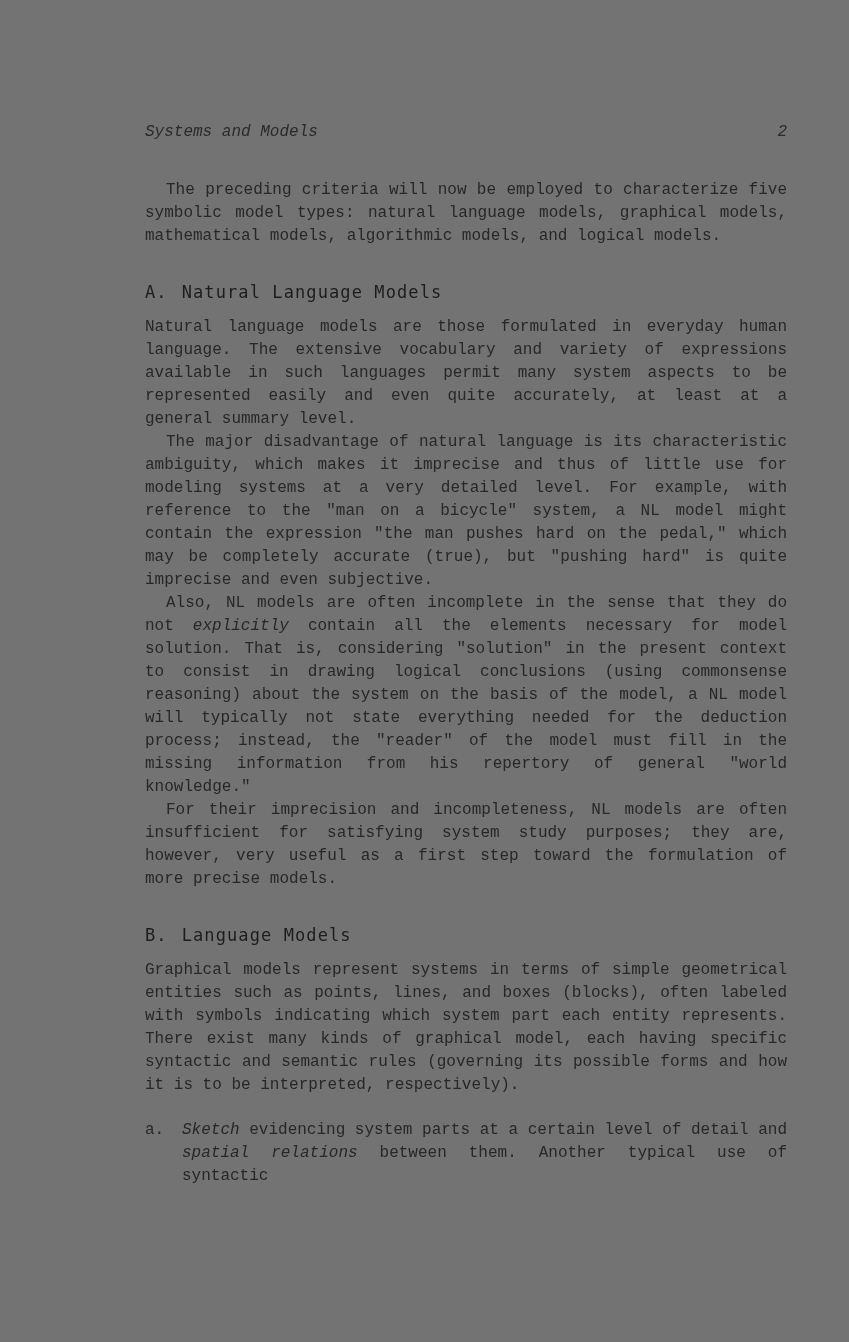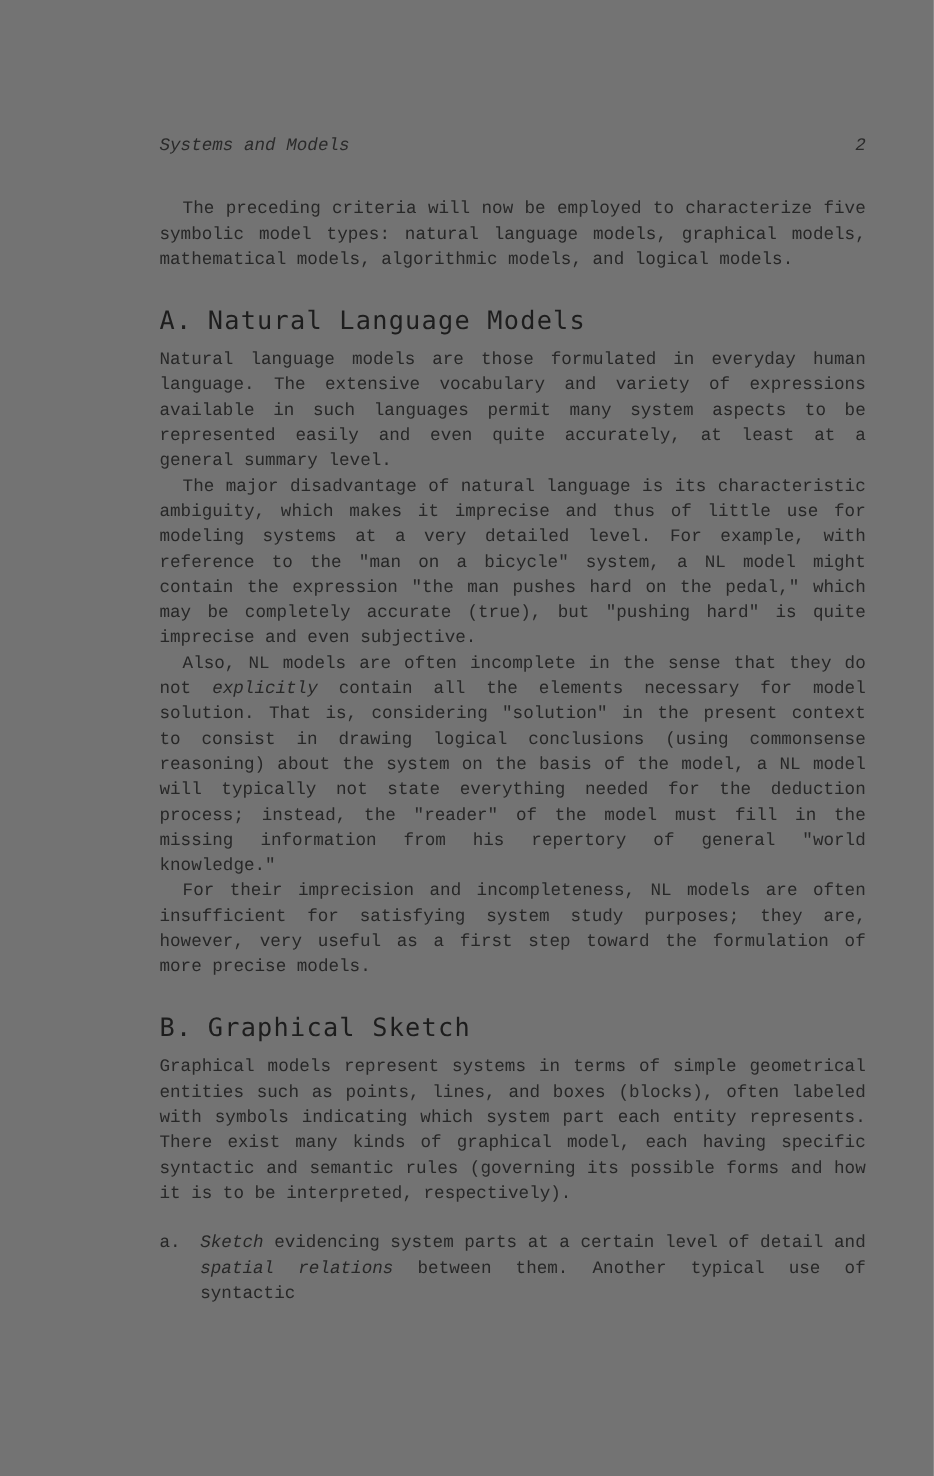--- a/index.html
+++ b/index.html
@@ -29,21 +29,21 @@
     color: #2a2a2a;
   }
   .para {
     margin: 0;
     text-align: justify;
   }
   .intro { margin-top: 35px; }
   .indent { text-indent: 21px; }
   .heading {
     font-family: "DejaVu Sans Mono", "Liberation Mono", monospace;
-    font-size: 23px;
+    font-size: 17px;
     font-weight: normal;
     letter-spacing: 1.1px;
     color: #1d1d1d;
     margin: 33px 0 12px 0;
     line-height: 23px;
   }
   .heading .hlabel { margin-right: 14px; }
   .it { font-style: italic; }
   .list-item {
     display: flex;
@@ -65,21 +65,21 @@
 
     <p class="para indent intro">The preceding criteria will now be employed to characterize five symbolic model types:  natural language models, graphical models, mathematical models, algorithmic models, and logical models.</p>
 
     <h2 class="heading"><span class="hlabel">A.</span><span>Natural Language Models</span></h2>
 
     <p class="para">Natural language models are those formulated in everyday human language.  The extensive vocabulary and variety of expressions available in such languages permit many system aspects to be represented easily and even quite accurately, at least at a general summary level.</p>
     <p class="para indent">The major disadvantage of natural language is its characteristic ambiguity, which makes it imprecise and thus of little use for modeling systems at a very detailed level.  For example, with reference to the "man on a bicycle" system, a NL model might contain the expression "the man pushes hard on the pedal," which may be completely accurate (true), but "pushing hard" is quite imprecise and even subjective.</p>
     <p class="para indent"><span>Also, NL models are often incomplete in the sense that they do not </span><span class="it">explicitly</span><span> contain all the elements necessary for model solution.  That is, considering "solution" in the present context to consist in drawing logical conclusions (using commonsense reasoning) about the system on the basis of the model, a NL model will typically not state everything needed for the deduction process; instead, the "reader" of the model must fill in the missing information from his repertory of general "world knowledge."</span></p>
     <p class="para indent">For their imprecision and incompleteness, NL models are often insufficient for satisfying system study purposes; they are, however, very useful as a first step toward the formulation of more precise models.</p>
 
-    <h2 class="heading"><span class="hlabel">B.</span><span>Graphical Sketch</span></h2>
+    <h2 class="heading"><span class="hlabel">B.</span><span>Language Models</span></h2>
 
     <p class="para">Graphical models represent systems in terms of simple geometrical entities such as points, lines, and boxes (blocks), often labeled with symbols indicating which system part each entity represents.  There exist many kinds of graphical model, each having specific syntactic and semantic rules (governing its possible forms and how it is to be interpreted, respectively).</p>
 
     <div class="list-item">
       <span class="item-label">a.</span>
       <span class="item-text"><span class="it">Sketch</span><span> evidencing system parts at a certain level of detail and </span><span class="it">spatial relations</span><span> between them.  Another typical use of syntactic</span></span>
     </div>
 
   </div>
 </div>

